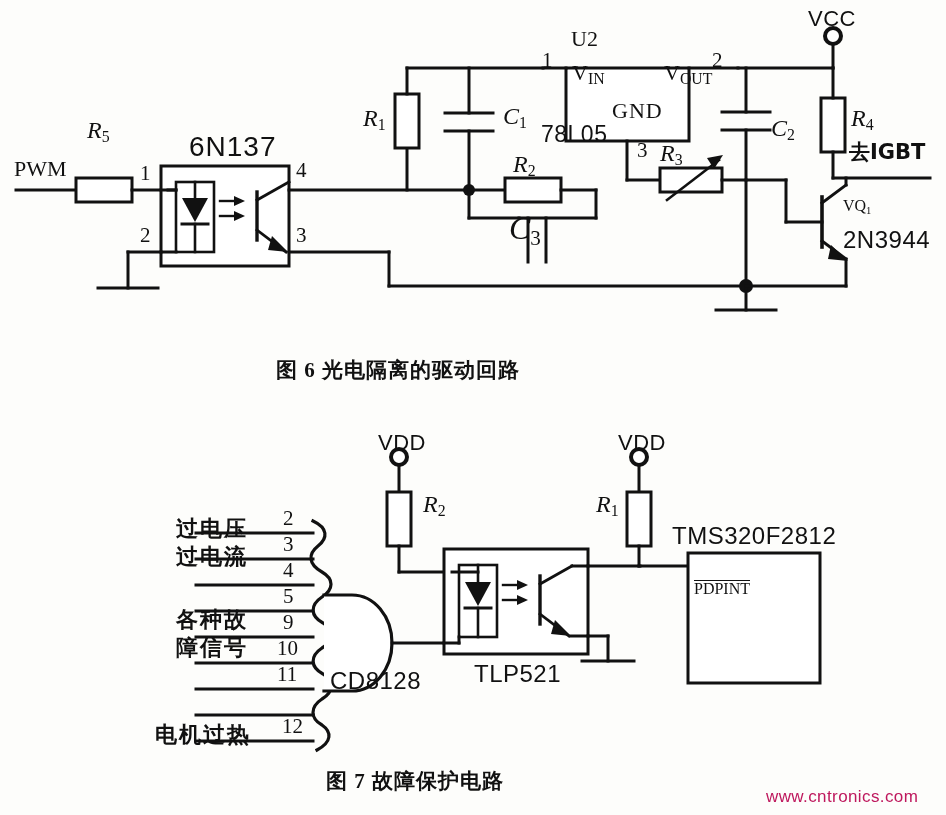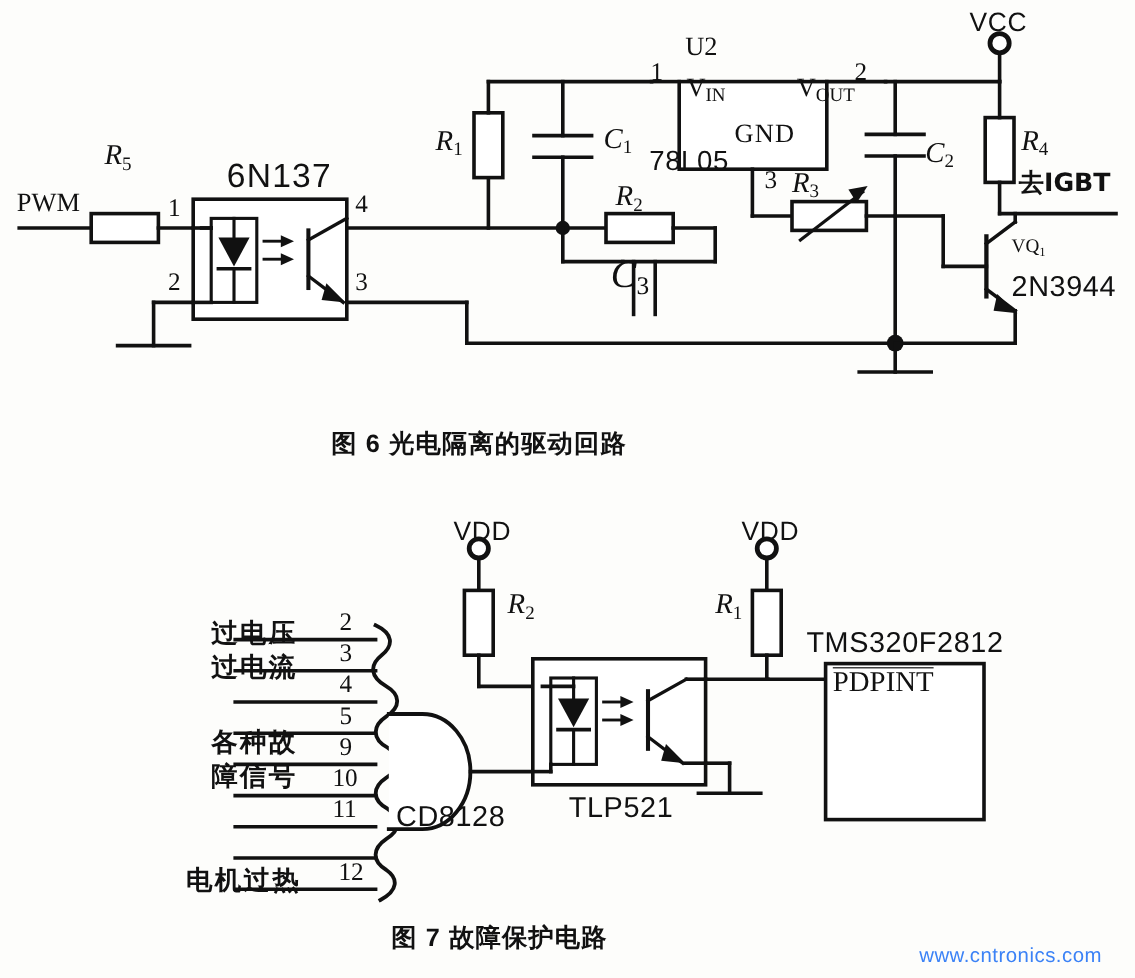--- a/index.html
+++ b/index.html
@@ -10,22 +10,22 @@
     color:#111;
   }
   .stage{position:absolute;left:0;top:0;width:946px;height:815px;}
   svg{position:absolute;left:0;top:0;width:946px;height:815px;}
   .lbl{position:absolute;white-space:nowrap;line-height:1;}
   .sans{font-family:"Liberation Sans", sans-serif;}
   .serif{font-family:"Liberation Serif", serif;}
   .ital{font-style:italic;font-family:"Liberation Serif", serif;}
   .sub{font-size:0.66em;vertical-align:-0.28em;font-style:normal;}
   .cn{font-family:"DejaVu Sans", sans-serif;font-weight:600;}
-  .caption{font-family:Liberation Sans, sans-serif;font-weight:600;font-size:21px;letter-spacing:1px;}
-  .watermark{color:#3b82f6;font-family:"Liberation Sans", sans-serif;font-size:17px;letter-spacing:.4px;}
+  .caption{font-family:Liberation Serif, serif;font-weight:600;font-size:21px;letter-spacing:1px;}
+  .watermark{color:#be185d;font-family:"Liberation Sans", sans-serif;font-size:17px;letter-spacing:.4px;}
   .ovl{border-top:1.6px solid #111;padding-top:0px;display:inline-block;line-height:1.05;}
 </style>
 </head>
 <body>
 
 <div class="stage">
 
 <svg viewBox="0 0 946 815">
   <g fill="none" stroke="#111" stroke-width="3" stroke-linecap="square">
 
@@ -324,21 +324,21 @@
 <div class="lbl sans" style="left:618px;top:432px;font-size:22px;letter-spacing:.5px;">VDD</div>
 
 <div class="lbl" style="left:423px;top:492px;font-size:24px;">
   <span class="ital"><span>R</span><span class="sub">2</span></span>
 </div>
 <div class="lbl" style="left:596px;top:492px;font-size:24px;">
   <span class="ital"><span>R</span><span class="sub">1</span></span>
 </div>
 
 <div class="lbl sans" style="left:672px;top:504px;font-size:24px;letter-spacing:.5px;margin-top:20px;">TMS320F2812</div>
-<div class="lbl serif" style="left:694px;top:556px;font-size:24px;">
+<div class="lbl serif" style="left:694px;top:580px;font-size:16px;">
   <span class="ovl">PDPINT</span>
 </div>
 
 <div class="lbl caption" style="left:326px;top:771px;">图 7  故障保护电路</div>
 
 <div class="lbl watermark" style="left:766px;top:788px;">www.cntronics.com</div>
 
 </div>
 
 </body></html>

